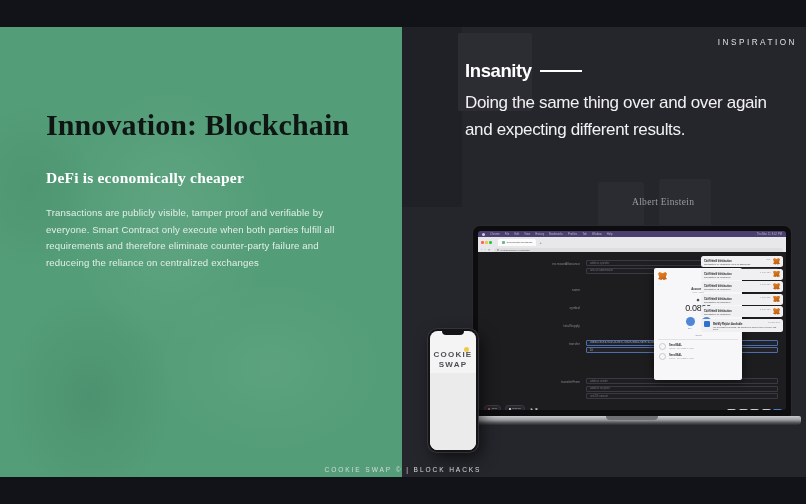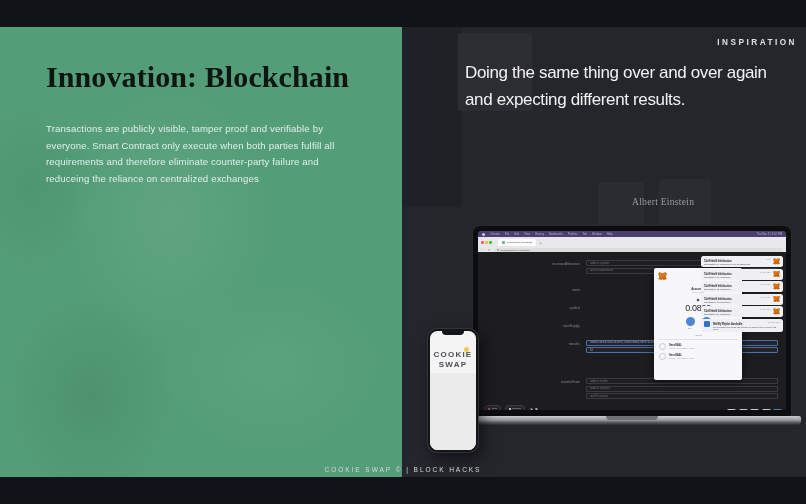--- a/index.html
+++ b/index.html
@@ -18,21 +18,21 @@
   }
   .green-panel .tex {
     position:absolute; left:-30px; top:40px; width:460px; height:420px;
     background:
       radial-gradient(ellipse 150px 190px at 200px 150px, rgba(255,255,255,.075), rgba(255,255,255,0) 70%),
       radial-gradient(ellipse 120px 150px at 120px 330px, rgba(0,0,0,.07), rgba(0,0,0,0) 70%),
       radial-gradient(ellipse 170px 130px at 300px 300px, rgba(255,255,255,.05), rgba(255,255,255,0) 70%),
       radial-gradient(ellipse 90px 120px at 60px 120px, rgba(0,0,0,.05), rgba(0,0,0,0) 70%);
     pointer-events:none;
   }
-  .green-inner { position:relative; padding:33px 43px 0 46px; }
+  .green-inner { position:relative; padding:33px 43px 0 46px;margin-top:48px; }
   .slide-title {
     font-family:"Liberation Serif", serif;
     font-size:30px; font-weight:700; color:#0f1512;
     letter-spacing:.1px; line-height:1.1; margin-bottom:28px;
   }
   .block { margin-bottom:18px; }
   .block-head {
     font-family:"Liberation Serif", serif;
     font-size:15.5px; font-weight:700; color:#ffffff;
     letter-spacing:.2px; margin-bottom:6px;
@@ -58,21 +58,21 @@
   .dark-panel .blob-c {
     position:absolute; left:257px; top:152px; width:52px; height:86px;
     background:#2b2c32; border-radius:3px;
   }
   .dark-panel .blob-d {
     position:absolute; left:-2px; top:0px; width:62px; height:180px;
     background:#202127;
   }
   .inspiration {
     position:absolute; right:9px; top:11px;
-    font-size:8.2px; letter-spacing:2.5px; color:#dfe0e2; font-weight:700;text-align:center;
+    font-size:8.2px; letter-spacing:2.5px; color:#dfe0e2; font-weight:400;text-align:center;
   }
   .quote-wrap { position:absolute; left:63px; top:33px; width:330px; }
   .insanity-line {
     display:flex; align-items:center; gap:8px; margin-bottom:8px;
   }
   .insanity {
     font-size:18.5px; font-weight:700; color:#ffffff; letter-spacing:-.4px;
   }
   .dash { display:block; width:42px; height:2.5px; background:#ffffff; }
   .quote-text {
@@ -277,37 +277,42 @@
 
   <div class="green-panel">
     <div class="tex"></div>
     <div class="green-inner">
       <div class="slide-title">Innovation: Blockchain</div>
 
       <div class="block">
       </div>
 
       <div class="block">
+        <div class="block-head">DeFi is economically cheaper</div>
       </div>
 
       <div class="block">
         <div class="block-body">Transactions are publicly visible, tamper proof and verifiable by everyone. Smart Contract only execute when both parties fulfill all requirements and therefore eliminate counter-party failure and reduceing the reliance on centralized exchanges</div>
       </div>
     </div>
   </div>
 
   <div class="dark-panel">
     <div class="blob-d"></div>
     <div class="blob-a"></div>
     <div class="blob-b"></div>
     <div class="blob-c"></div>
 
     <div class="inspiration">INSPIRATION</div>
 
     <div class="quote-wrap">
+      <div class="insanity-line">
+        <span class="insanity">Insanity</span>
+        <span class="dash"></span>
+      </div>
       <div class="quote-text">Doing the same thing over and over again and expecting different results.</div>
     </div>
 
     <div class="attrib">Albert Einstein</div>
 
     <div class="laptop" style="left:71px; top:199px;">
       <div class="lid">
         <div class="screen">
 
           <div class="menubar">

